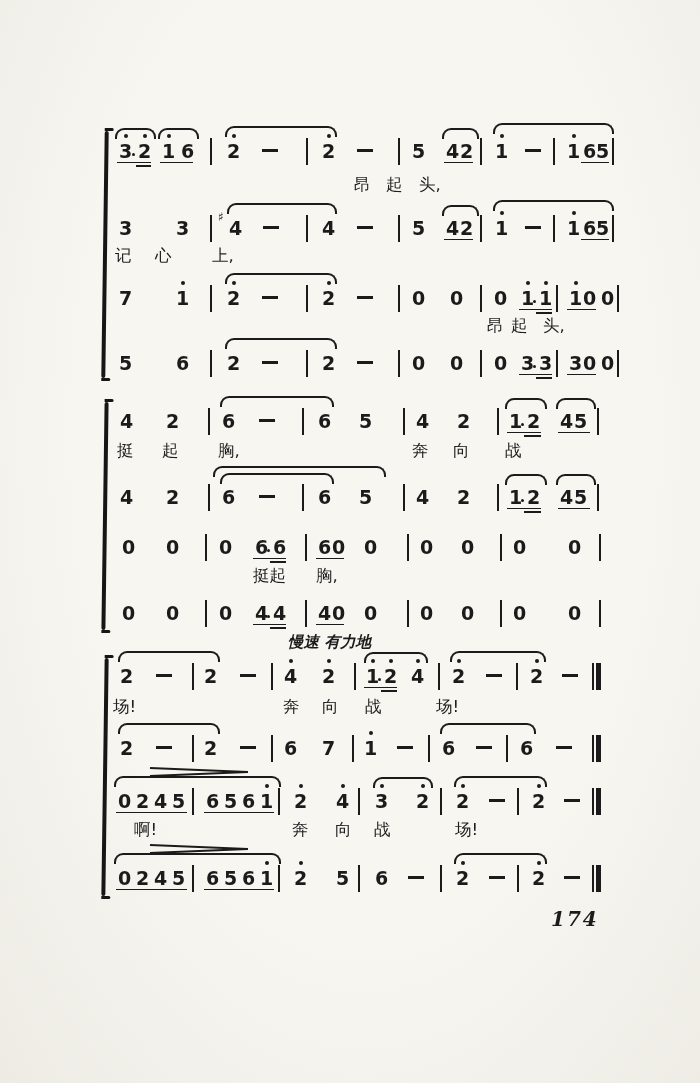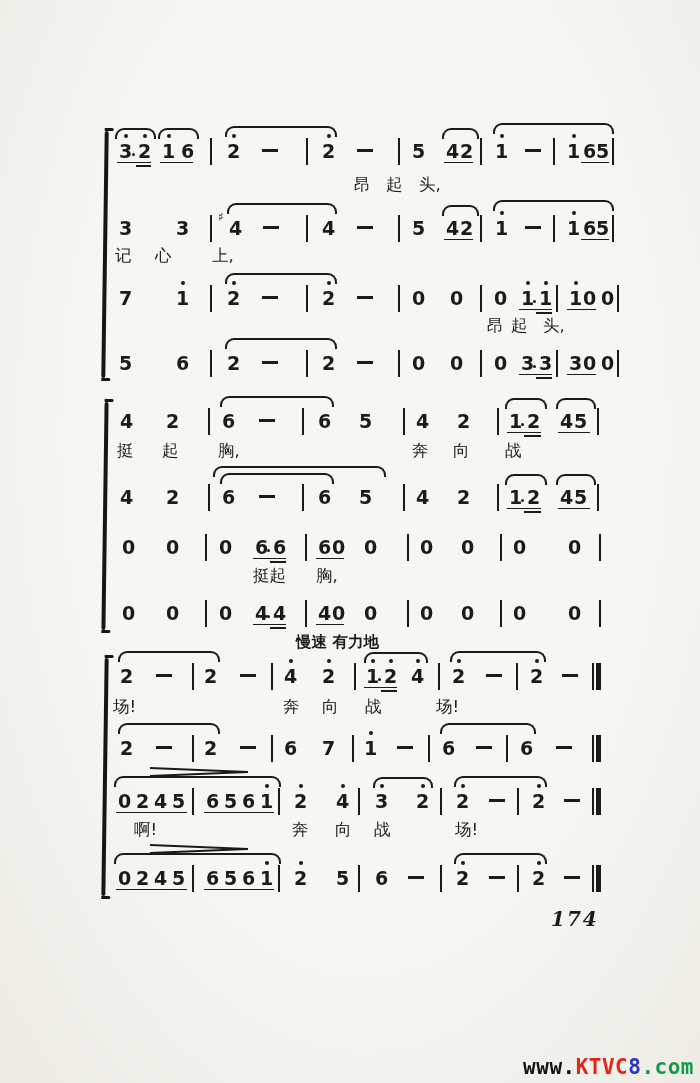--- a/index.html
+++ b/index.html
@@ -406,15 +406,14 @@
       <div class="lyr" style="left: 365px;">战</div>
       <div class="lyr" style="left: 436px;">场!</div>
     </div>
     <div class="lyr-row" style="top: 819px;">
       <div class="lyr" style="left: 134px;">啊!</div>
       <div class="lyr" style="left: 292px;">奔</div>
       <div class="lyr" style="left: 335px;">向</div>
       <div class="lyr" style="left: 374px;">战</div>
       <div class="lyr" style="left: 455px;">场!</div>
     </div>
-    <div class="tempo" style="left: 296px; top: 632px;">慢速  有力地</div>
-    <div class="wm"><span style="color: rgb(20, 20, 20);">www.</span><span style="color: rgb(224, 40, 24);">KTVC</span><span style="color: rgb(39, 54, 200);">8</span><span style="color: rgb(17, 154, 72);">.com</span></div>
+    <div class="tempo" style="left: 288px; top: 632px; font-style: italic;">慢速  有力地</div>
   </div>
 
 </body></html>

